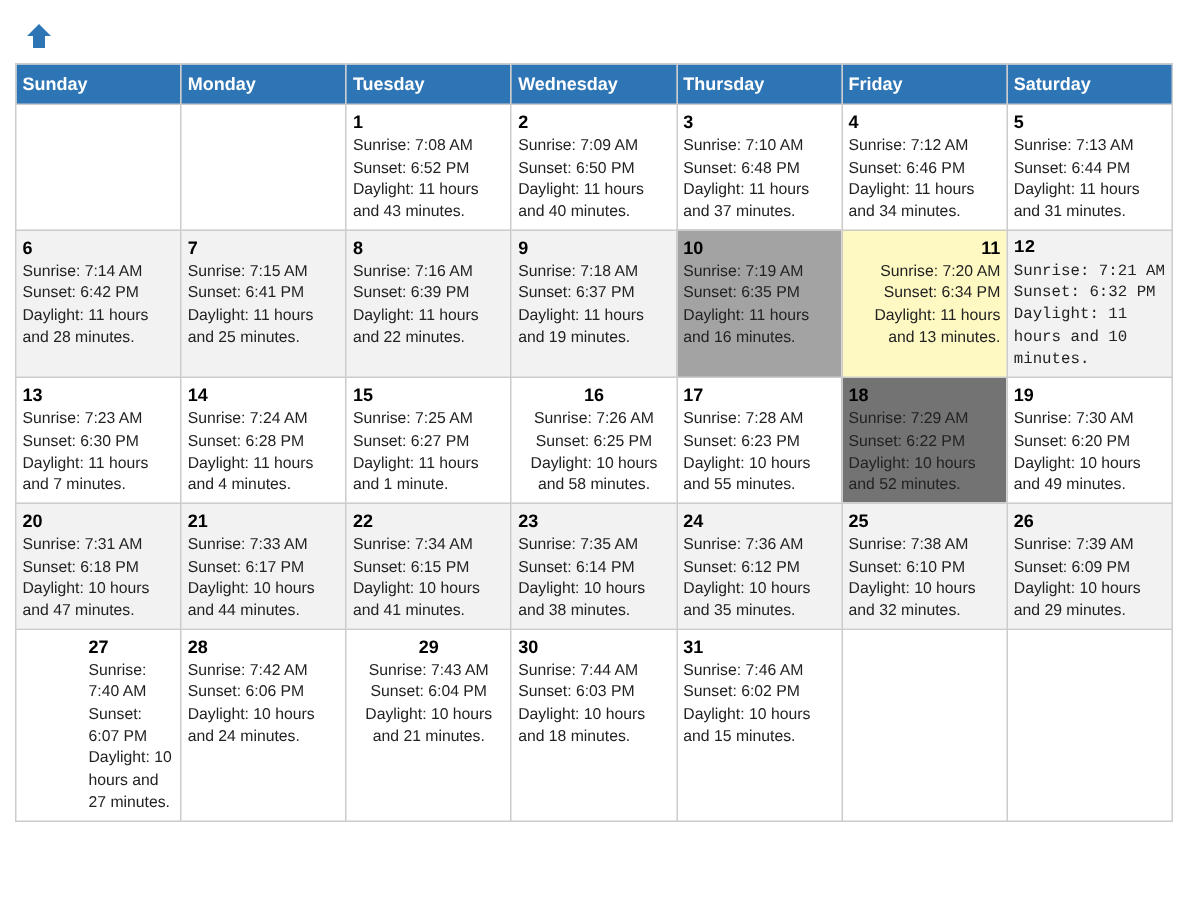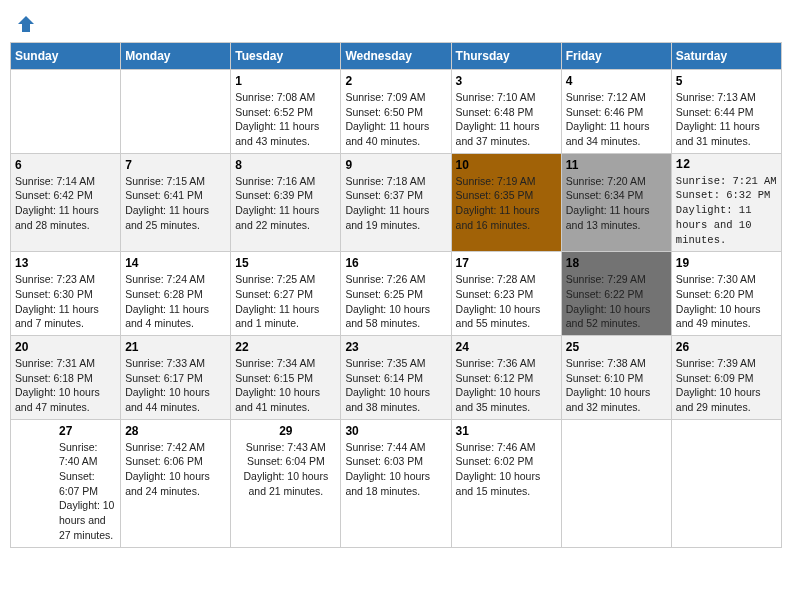--- a/index.html
+++ b/index.html
@@ -183,27 +183,27 @@
           <div class="day-info">Sunrise: 7:16 AM
 Sunset: 6:39 PM
 Daylight: 11 hours and 22 minutes.</div>
         </td>
         <td style="background: rgb(242, 242, 242);">
           <span class="day-num">9</span>
           <div class="day-info">Sunrise: 7:18 AM
 Sunset: 6:37 PM
 Daylight: 11 hours and 19 minutes.</div>
         </td>
-        <td style="background: #a16207;">
+        <td style="background: #a3a3a3;">
           <span class="day-num">10</span>
           <div class="day-info">Sunrise: 7:19 AM
 Sunset: 6:35 PM
 Daylight: 11 hours and 16 minutes.</div>
         </td>
-        <td style="background: #a3a3a3;">
+        <td style="background: #fef9c3; text-align: right;">
           <span class="day-num">11</span>
           <div class="day-info">Sunrise: 7:20 AM
 Sunset: 6:34 PM
 Daylight: 11 hours and 13 minutes.</div>
         </td>
         <td style="background: rgb(242, 242, 242); font-family: Liberation Mono, monospace;">
           <span class="day-num">12</span>
           <div class="day-info">Sunrise: 7:21 AM
 Sunset: 6:32 PM
 Daylight: 11 hours and 10 minutes.</div>
@@ -221,21 +221,21 @@
           <div class="day-info">Sunrise: 7:24 AM
 Sunset: 6:28 PM
 Daylight: 11 hours and 4 minutes.</div>
         </td>
         <td style="background: rgb(255, 255, 255);">
           <span class="day-num">15</span>
           <div class="day-info">Sunrise: 7:25 AM
 Sunset: 6:27 PM
 Daylight: 11 hours and 1 minute.</div>
         </td>
-        <td style="background: rgb(255, 255, 255);">
+        <td style="background: rgb(255, 255, 255); text-align: center;">
           <span class="day-num">16</span>
           <div class="day-info">Sunrise: 7:26 AM
 Sunset: 6:25 PM
 Daylight: 10 hours and 58 minutes.</div>
         </td>
         <td style="background: rgb(255, 255, 255);">
           <span class="day-num">17</span>
           <div class="day-info">Sunrise: 7:28 AM
 Sunset: 6:23 PM
 Daylight: 10 hours and 55 minutes.</div>

